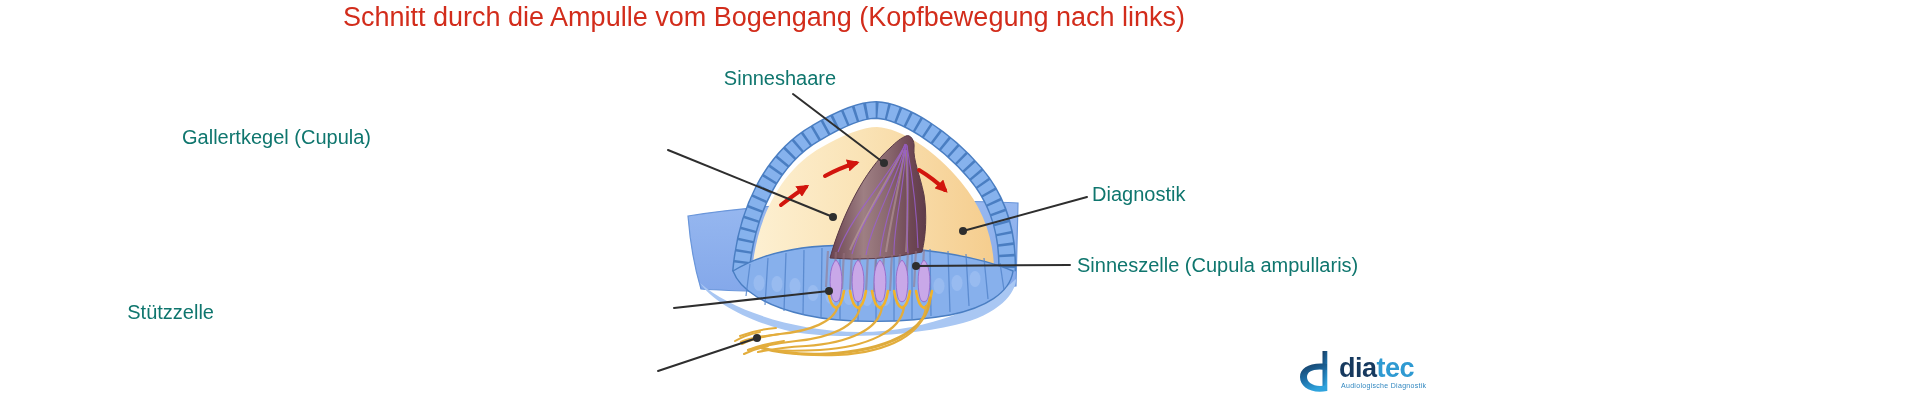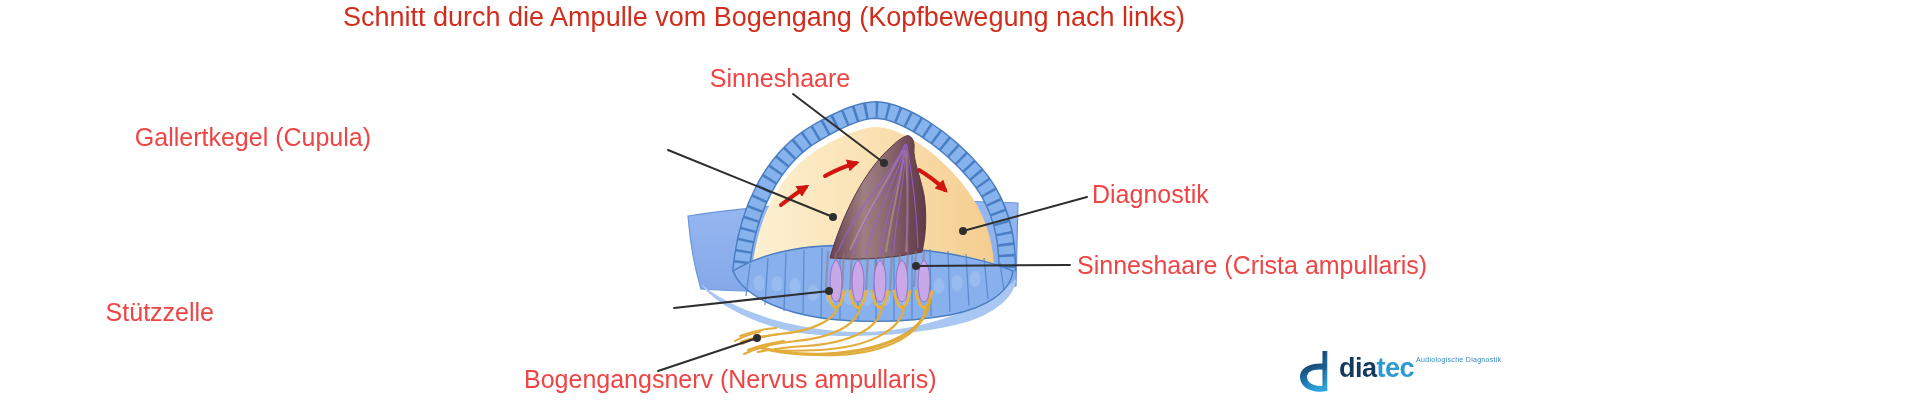--- a/index.html
+++ b/index.html
@@ -14,35 +14,35 @@
     position:absolute;left:0;right:0;top:0;
     text-align:center;
     font-size:27px;line-height:34px;
     font-weight:500;
     color:#d22c1b;
     letter-spacing:0;
   }
   .diagram-svg{position:absolute;left:0;top:0;width:1920px;height:400px;}
   .lbl{
     position:absolute;
-    font-size:25px;line-height:22px;
-    color:#ef4444;
+    font-size:20px;line-height:22px;
+    color:#0f766e;
     white-space:nowrap;
   }
   .lbl-sinneshaare{left:780px;top:67px;transform:translateX(-50%);}
   .lbl-gallertkegel{right:1157px;top:126px;margin-left:16px;}
   .lbl-endolymph{left:1092px;top:183px;}
   .lbl-sinneszelle{left:1077px;top:254px;}
   .lbl-stuetzzelle{right:1314px;top:301px;}
   .lbl-bogengangsnerv{left:524px;top:368px;}
   .logo{
     position:absolute;left:1296px;top:349px;
     display:flex;align-items:flex-start;gap:7px;
   }
-  .logo-text{display:flex;padding-top:6px;}
+  .logo-text{display:flex;flex-direction:column;padding-top:6px;}
   .logo-word{
     font-size:27px;line-height:26px;font-weight:700;letter-spacing:-0.5px;
   }
   .logo-word .dark{color:#16395e;}
   .logo-word .light{color:#2f9ad2;}
   .logo-tagline{
     font-size:7px;line-height:9px;color:#2f86bf;letter-spacing:0.3px;
     padding-left:2px;
   }
 </style>
@@ -217,23 +217,22 @@
       <circle cx="963" cy="231" r="4"></circle>
       <circle cx="916" cy="266" r="4"></circle>
       <circle cx="829" cy="291" r="4"></circle>
       <circle cx="757" cy="338" r="4"></circle>
     </g>
   </svg>
 
   <div class="lbl lbl-sinneshaare">Sinneshaare</div>
   <div class="lbl lbl-gallertkegel">Gallertkegel (Cupula)</div>
   <div class="lbl lbl-endolymph">Diagnostik</div>
-  <div class="lbl lbl-sinneszelle">Sinneshaare (Crista ampullaris)</div>
+  <div class="lbl lbl-sinneszelle">Sinneszelle (Cupula ampullaris)</div>
   <div class="lbl lbl-stuetzzelle">Stützzelle</div>
-  <div class="lbl lbl-bogengangsnerv">Bogengangsnerv (Nervus ampullaris)</div>
 
   <div class="logo">
     <svg width="36" height="46" viewBox="0 0 36 46" aria-hidden="true">
       <defs>
         <linearGradient id="dg" x1="0" y1="0" x2="0.4" y2="1">
           <stop offset="0" stop-color="#16395e"></stop>
           <stop offset="0.55" stop-color="#1d6ea6"></stop>
           <stop offset="1" stop-color="#2fa3dd"></stop>
         </linearGradient>
       </defs>

